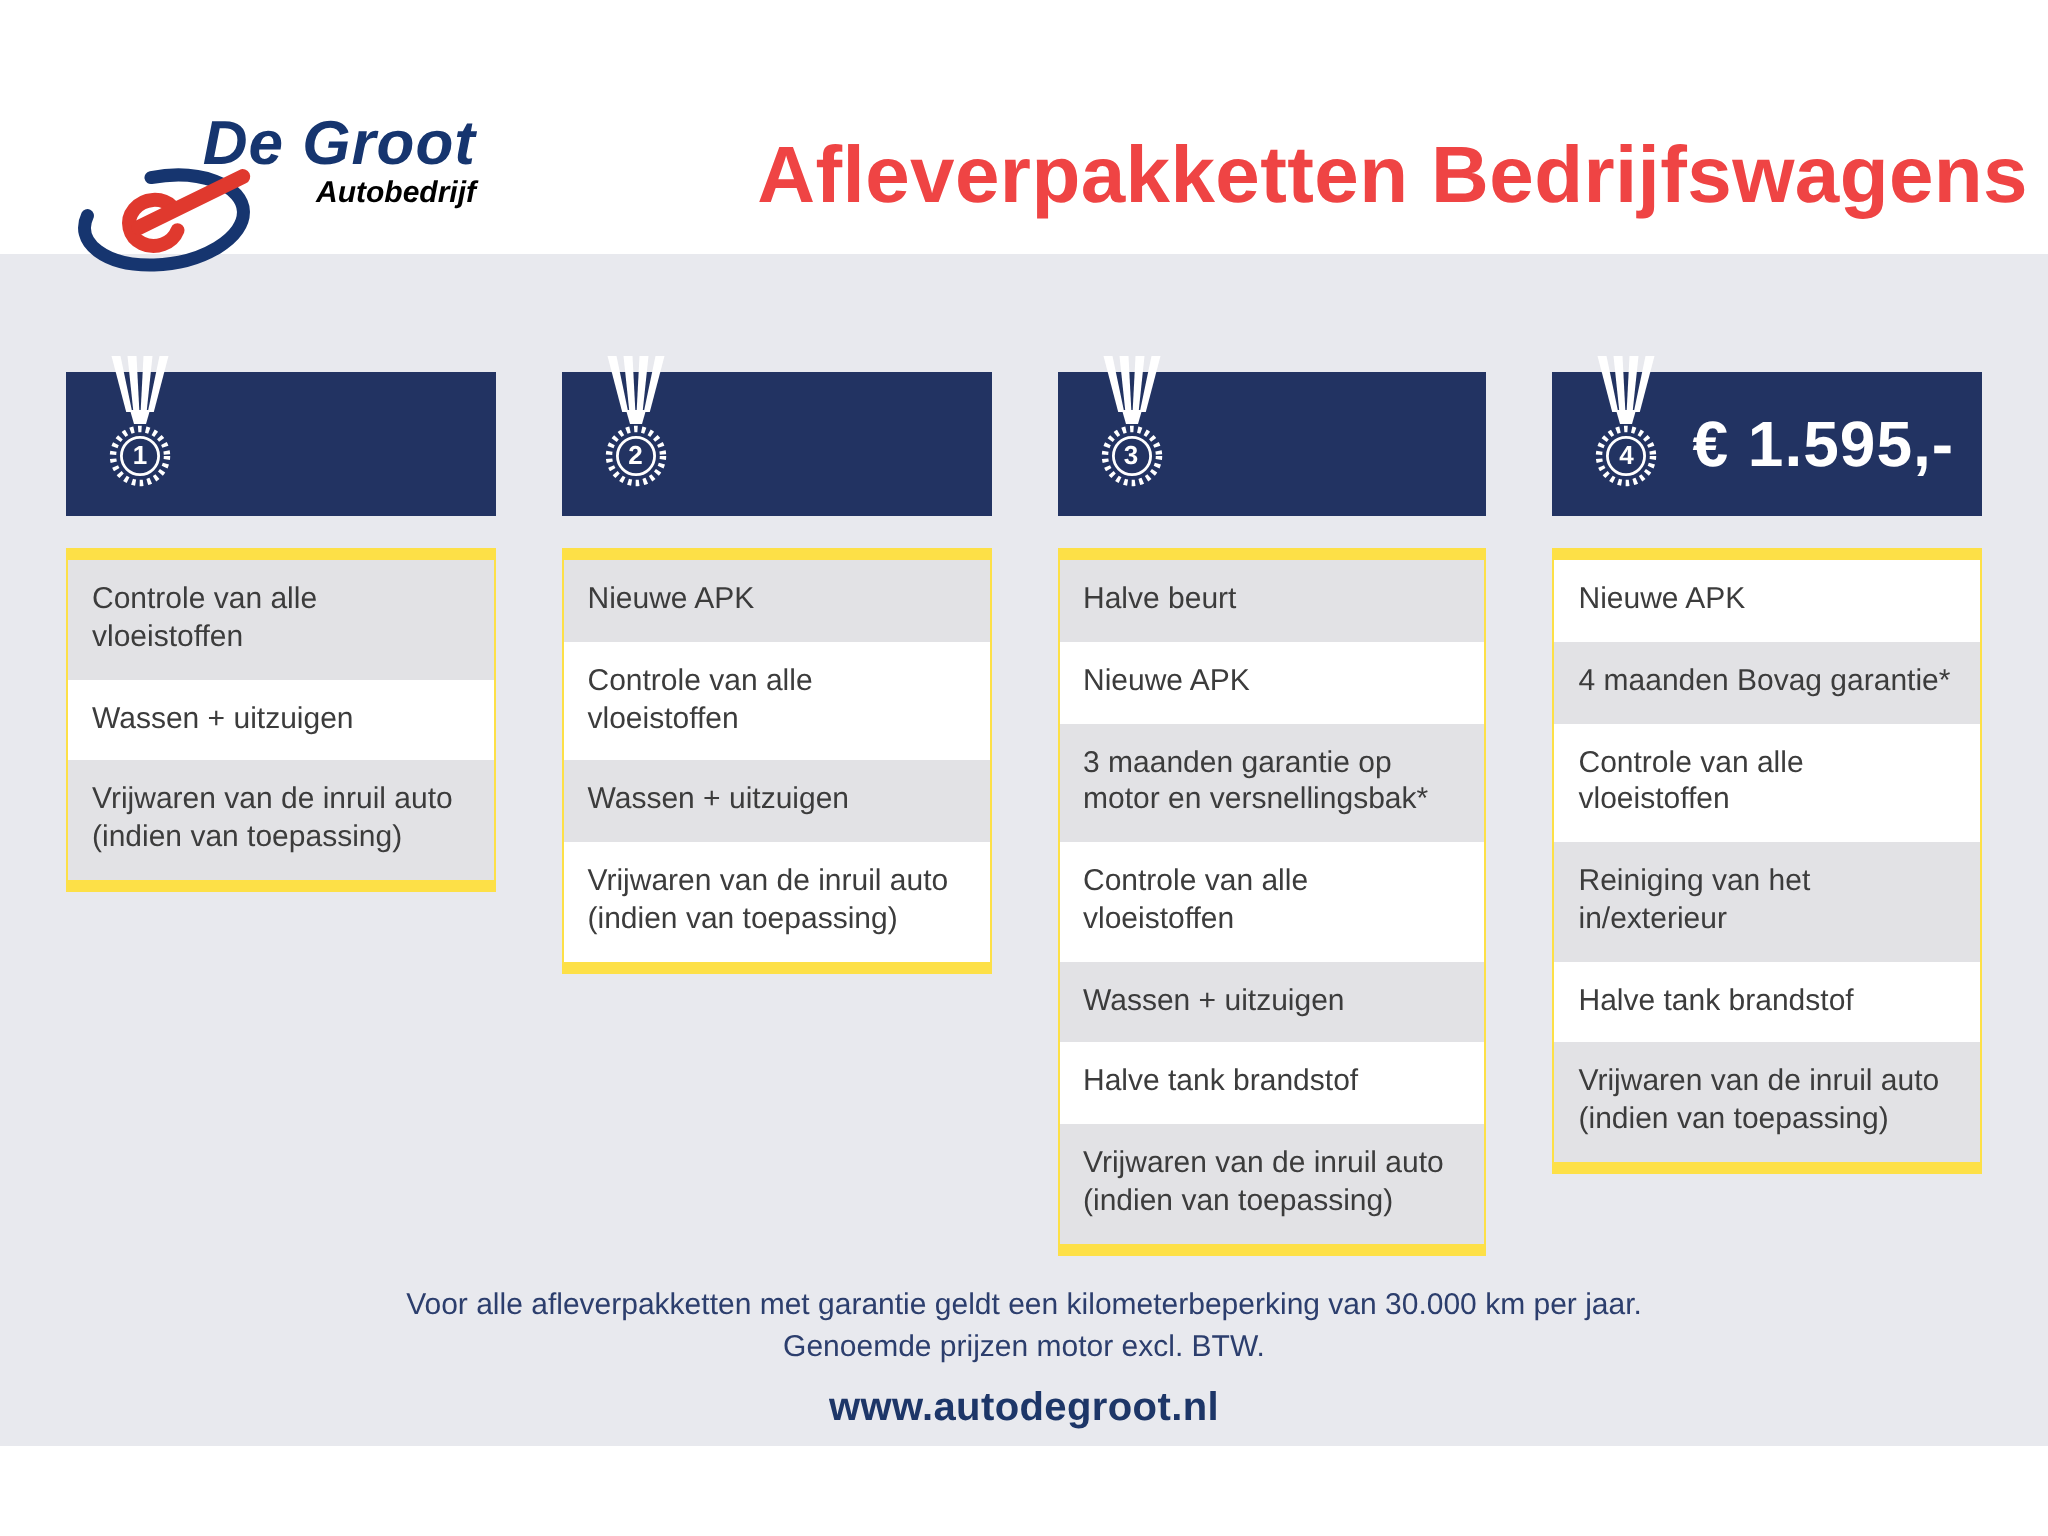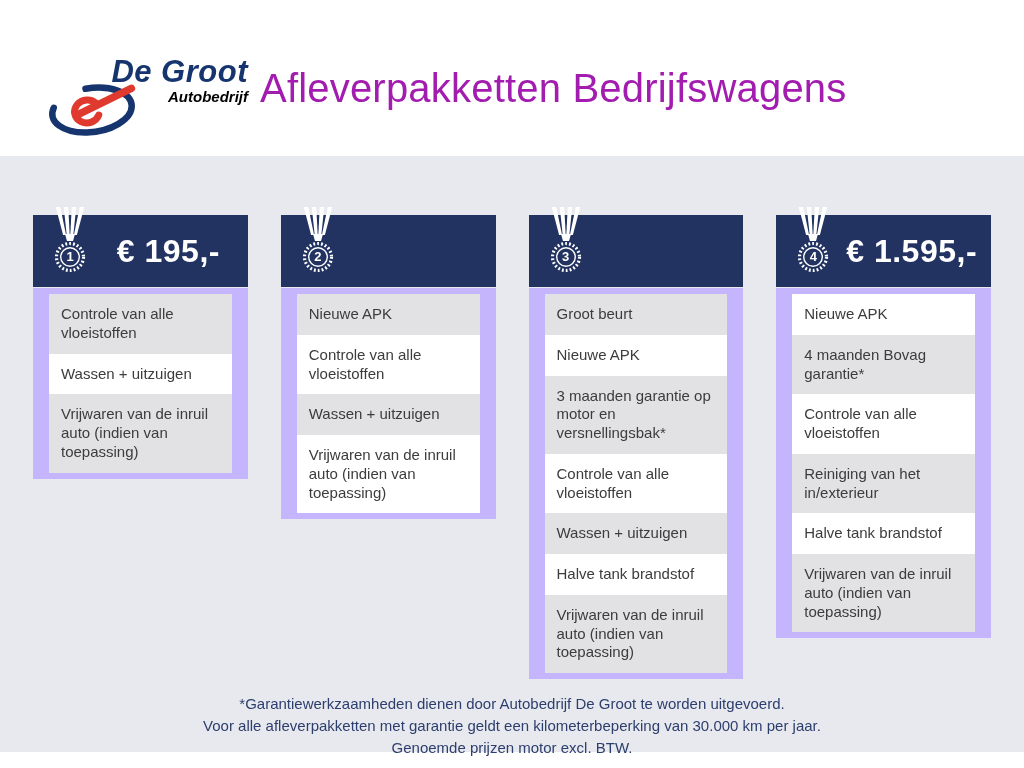--- a/index.html
+++ b/index.html
@@ -5,43 +5,42 @@
   * { margin:0; padding:0; box-sizing:border-box; }
   html,body { width:1024px; height:768px; }
   body {
     font-family:"Liberation Sans","DejaVu Sans",sans-serif;
     background:#ffffff;
     width:1024px; height:768px;
     overflow:hidden;
   }
   
   .top {
-    height:156px; background:#ffffff;
+    height:127px; background:#ffffff;
     display:flex; align-items:center;
     position:relative;
-    margin-left:10px;
   }
   .logo {
     position:absolute; left:36px; top:46px;
     width:202px; height:94px;
   }
   .emblem { position:absolute; left:0; top:36px; }
   .brand-text { position:absolute; right:0; top:10px; text-align:right; }
   .brand-name {
     font-size:31px; font-weight:700; font-style:italic;
     color:#16356f; letter-spacing:0.5px; line-height:1;
   }
   .brand-sub {
     font-size:15px; font-weight:700; font-style:italic;
     color:#000000; line-height:1; margin-top:2px;
   }
   .page-title {
     position:absolute; left:250px; right:10px; top:66px;
-    text-align:left;
-    font-size:40px; font-weight:400; color:#a21caf;
+    text-align:right;
+    font-size:40px; font-weight:700; color:#ef4444;
     letter-spacing:0.2px;
   }
   
   .band {
     height:596px; background:#e8e9ee;
     padding:59px 33px 11px 33px;
   }
   .columns { display:flex; gap:33px; align-items:flex-start; }
   .package { flex:1 1 0; min-width:0; }
   .pkg-header {
@@ -54,22 +53,22 @@
     letter-spacing:0.5px; white-space:nowrap;
   }
   .medal { position:absolute; left:14px; top:-8px; width:46px; height:68px; }
   .medal svg { display:block; }
   .medal-num {
     position:absolute; left:0; top:42px; width:46px; height:16px;
     line-height:16px; text-align:center;
     color:#ffffff; font-size:13px; font-weight:700;
   }
   .features {
-    list-style:none; background:#c4b5fd;
-    margin-top:1px; padding:6px 16px;
+    list-style:none; background:#fde047;
+    margin-top:16px; padding:6px 1px;
   }
   .feature {
     padding:11px 12px; font-size:15px; line-height:1.25;
     color:#3c3c3c; background:#ffffff;
   }
   .feature.shaded { background:#e2e2e5; }
   
   .disclaimer {
     margin-top:14px; text-align:center;
     color:#2c3e6d; font-size:15px; line-height:1.45;
@@ -112,21 +111,20 @@
               <polygon points="16.75,0 21.25,0 22.7,28 19.7,28"></polygon>
               <polygon points="24.75,0 29.25,0 26.3,28 23.3,28"></polygon>
               <polygon points="32.75,0 37.25,0 29.9,28 26.9,28"></polygon>
               <polygon points="18,27 28,27 26,34 20,34"></polygon>
             </g>
             <circle cx="23" cy="50" r="13.5" fill="none" stroke="#ffffff" stroke-width="3.2" stroke-dasharray="1.8 2.1"></circle>
             <circle cx="23" cy="50" r="9.3" fill="none" stroke="#ffffff" stroke-width="1.4"></circle>
           </svg>
           <span class="medal-num">1</span>
         </div>
-        <div class="price">€ 195,-</div>
       </div>
       <ul class="features">
           <li class="feature shaded">Controle van alle vloeistoffen</li>
           <li class="feature">Wassen + uitzuigen</li>
           <li class="feature shaded">Vrijwaren van de inruil auto (indien van toepassing)</li>
         </ul>
     </section>
 
     <section class="package">
       <div class="pkg-header">
@@ -164,21 +162,21 @@
               <polygon points="32.75,0 37.25,0 29.9,28 26.9,28"></polygon>
               <polygon points="18,27 28,27 26,34 20,34"></polygon>
             </g>
             <circle cx="23" cy="50" r="13.5" fill="none" stroke="#ffffff" stroke-width="3.2" stroke-dasharray="1.8 2.1"></circle>
             <circle cx="23" cy="50" r="9.3" fill="none" stroke="#ffffff" stroke-width="1.4"></circle>
           </svg>
           <span class="medal-num">3</span>
         </div>
       </div>
       <ul class="features">
-          <li class="feature shaded">Groot beurt</li>
+          <li class="feature shaded">Halve beurt</li>
           <li class="feature">Nieuwe APK</li>
           <li class="feature shaded">3 maanden garantie op motor en versnellingsbak*</li>
           <li class="feature">Controle van alle vloeistoffen</li>
           <li class="feature shaded">Wassen + uitzuigen</li>
           <li class="feature">Halve tank brandstof</li>
           <li class="feature shaded">Vrijwaren van de inruil auto (indien van toepassing)</li>
         </ul>
     </section>
 
     <section class="package">
@@ -205,19 +203,18 @@
           <li class="feature">Controle van alle vloeistoffen</li>
           <li class="feature shaded">Reiniging van het in/exterieur</li>
           <li class="feature">Halve tank brandstof</li>
           <li class="feature shaded">Vrijwaren van de inruil auto (indien van toepassing)</li>
         </ul>
     </section>
 
   </div>
 
   <div class="disclaimer">
-    <div>*Garantiewerkzaamheden dienen door Autobedrijf De Groot te worden uitgevoerd.</div>
     <div>Voor alle afleverpakketten met garantie geldt een kilometerbeperking van 30.000 km per jaar.</div>
     <div>Genoemde prijzen motor excl. BTW.</div>
   </div>
 
   <div class="website">www.autodegroot.nl</div>
 </main>
 
 </body></html>

